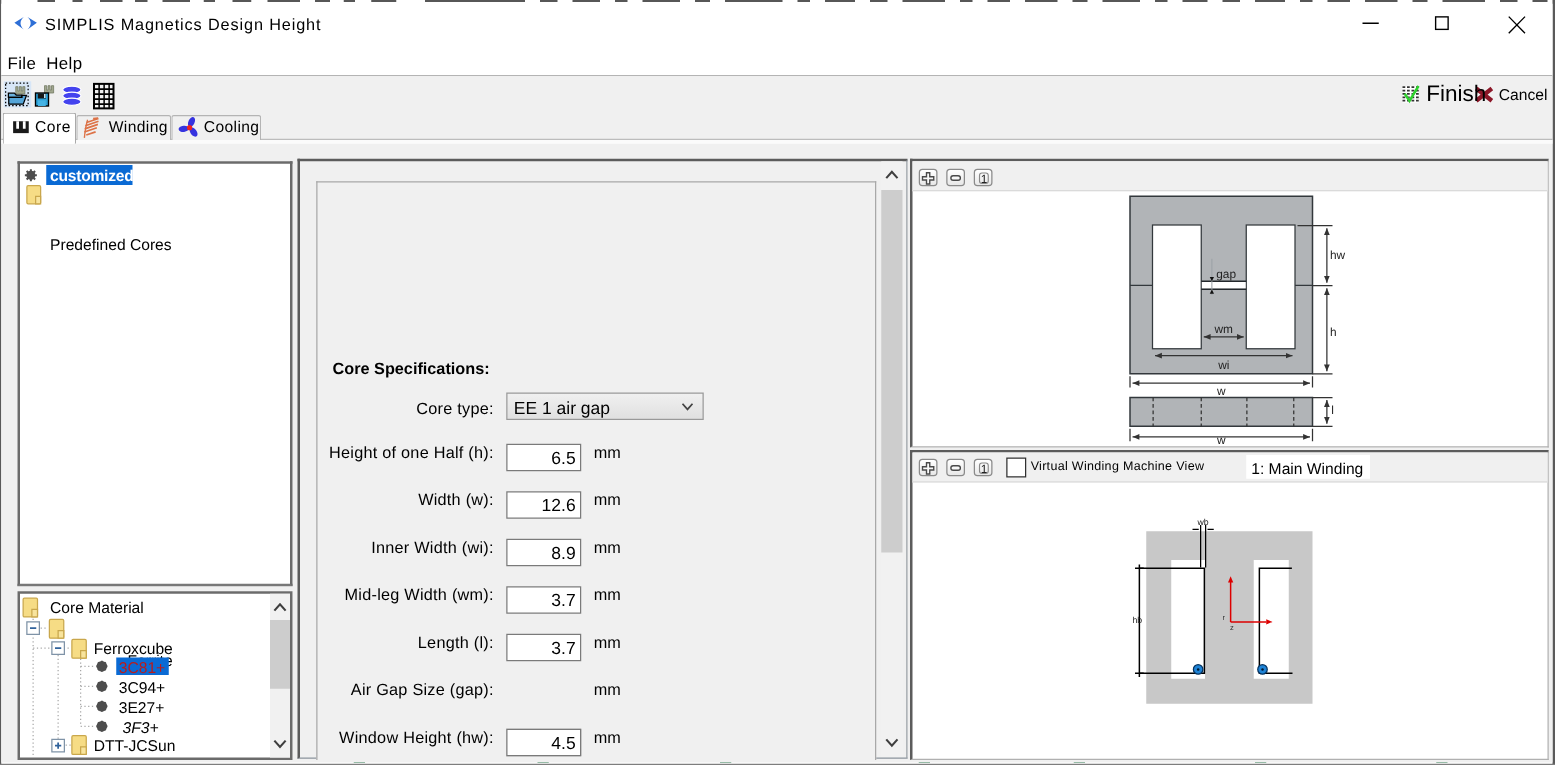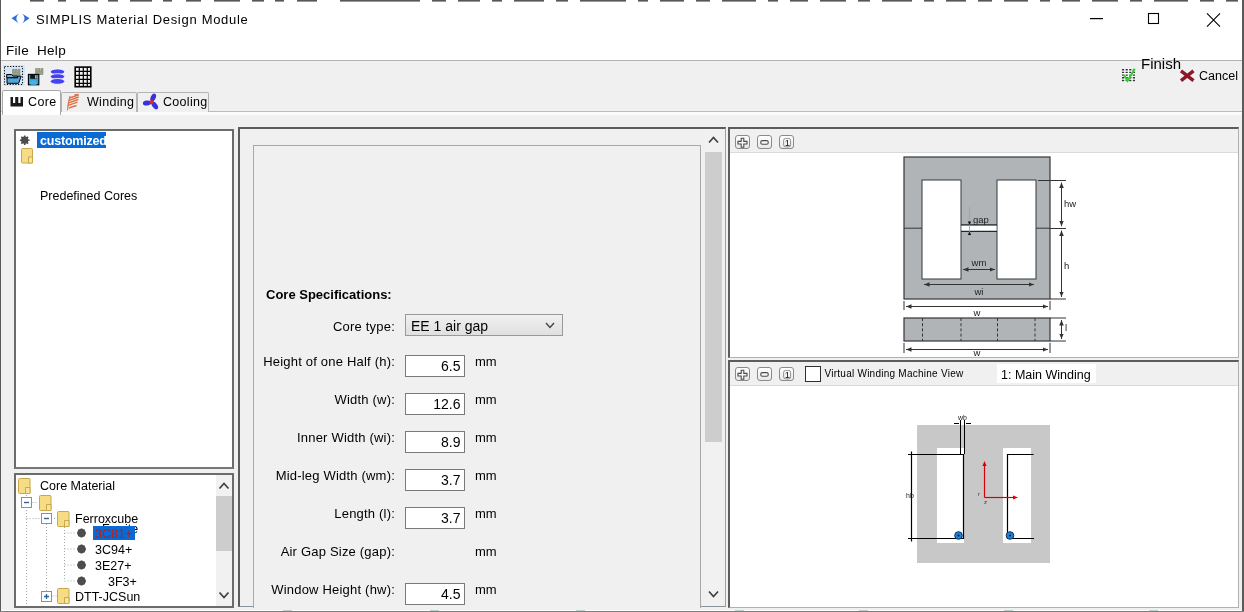--- a/index.html
+++ b/index.html
@@ -103,21 +103,21 @@
       <rect x="1004" y="0.5" width="9" height="1.8"></rect>
       <rect x="1149" y="0.5" width="9" height="1.8"></rect>
     </g>
 </svg>
 
 <div class="abs" id="titlebar"></div>
 <svg class="abs" style="left:11px;top:13px;" width="19" height="11" viewBox="0 0 19 11">
 <path d="M8,0.5 L0.5,5.2 L8,10.5 C4.6,7.2 4.6,3.6 8,0.5 Z" fill="#2e6fd6"></path>
 <path d="M11,0.5 L18.5,5.2 L11,10.5 C14.4,7.2 14.4,3.6 11,0.5 Z" fill="#2e6fd6"></path>
 </svg>
-<div class="abs" id="titletxt">SIMPLIS Material Design Module</div>
+<div class="abs" id="titletxt">SIMPLIS Magnetics Design Height</div>
 <svg class="abs" style="left:1080px;top:3px;" width="160" height="30" viewBox="0 0 160 30">
 <rect x="10" y="15" width="13" height="1.2" fill="#000"></rect>
 <rect x="68.5" y="10.5" width="10" height="10" fill="none" stroke="#000" stroke-width="1.1"></rect>
 <path d="M127,10.3 L140,23.6 M140,10.3 L127,23.6" stroke="#000" stroke-width="1.1"></path>
 </svg>
 
 <div class="abs" id="menubar"></div>
 <div class="abs menuitem" style="left:6px;">File</div>
 <div class="abs menuitem" style="left:37px;">Help</div>
 
@@ -155,21 +155,21 @@
 <svg class="abs" style="left:1120px;top:66px;" width="124" height="20" viewBox="0 0 124 20">
   <g>
     <rect x="2" y="3" width="13" height="13" fill="#fff"></rect>
     <g stroke="#333" stroke-width="1.4">
       <path d="M2,3.7 h13 M2,6.4 h13 M2,9.1 h13 M2,11.8 h13 M2,14.5 h13" stroke-dasharray="2.2,1.4"></path>
     </g>
     <path d="M3.8,9 L7.6,14.8 L14.8,2.8" fill="none" stroke="#2ed12e" stroke-width="2"></path>
   </g>
   <path d="M61,4.8 L73.5,14.6 M73.5,4.8 L61,14.6" stroke="#8c1728" stroke-width="3.4"></path>
 </svg>
-<div class="abs" style="left:1141px;top:55px;font-size:15px;text-align:center;">Finish</div>
+<div class="abs" style="left:1141px;top:65px;font-size:18px;text-align:center;">Finish</div>
 <div class="abs" style="left:1199px;top:69px;font-size:12.5px;">Cancel</div>
 
 <div class="abs" id="tabrule"></div>
 <div class="abs" id="tabwhite"></div>
 <div class="abs tab" id="tabwind"></div>
 <div class="abs tab" id="tabcool"></div>
 <div class="abs tab" id="tabcore"></div>
 <svg class="abs" style="left:0;top:90px;z-index:5;" width="220" height="24" viewBox="0 0 220 24">
 
   <g fill="#1a1a1a">
@@ -301,21 +301,21 @@
       <path d="M81.5,576.6 v8.8 M77.1,581 h8.8 M78.4,577.9 l6.2,6.2 M84.6,577.9 l-6.2,6.2"></path>
   </g>
 </svg>
 <div class="abs trow" style="left:40px;top:479px;">Core Material</div>
 <div class="abs trow" style="left:57px;top:522px;margin-left:45px;">Ferrite</div>
 <div class="abs trow" style="left:75px;top:511.5px;">Ferroxcube</div>
 <div class="abs" style="left:93px;top:526px;width:42px;height:14px;background:#0a6ad4;"></div>
 <div class="abs trow" style="left:95px;top:526.5px;color:#b91c1c;">3C81+</div>
 <div class="abs trow" style="left:95px;top:542.5px;">3C94+</div>
 <div class="abs trow" style="left:95px;top:558.5px;">3E27+</div>
-<div class="abs trow" style="left:108px;top:574.5px;">3F3+</div>
+<div class="abs trow" style="left:98px;top:574.5px;font-style:italic;">3F3+</div>
 <div class="abs trow" style="left:75px;top:589.5px;">DTT-JCSun</div>
 
 <div class="abs pbtn" style="left:735px;top:135px;"></div>
 <div class="abs pbtn" style="left:757px;top:135px;"></div>
 <div class="abs pbtn" style="left:779px;top:135px;"></div>
 <svg class="abs" style="left:735px;top:135px;" width="60" height="15" viewBox="0 0 60 15">
   <path d="M6.2,3.2 h2.6 v3.2 h3.2 v2.6 h-3.2 v3.2 h-2.6 v-3.2 h-3.2 v-2.6 h3.2 z" fill="#f8f8f8" stroke="#4a4a4a" stroke-width="1.1"></path>
   <rect x="25.7" y="5.6" width="7.6" height="3.6" rx="1.8" fill="#f8f8f8" stroke="#4a4a4a" stroke-width="1.1"></rect>
   <text x="52.3" y="11" font-size="9.5" fill="#222" text-anchor="middle" style="font-family:'Liberation Sans'">1</text>
   <rect x="48.6" y="3.4" width="7" height="8.4" rx="2" fill="none" stroke="#888" stroke-width="0.9"></rect>

